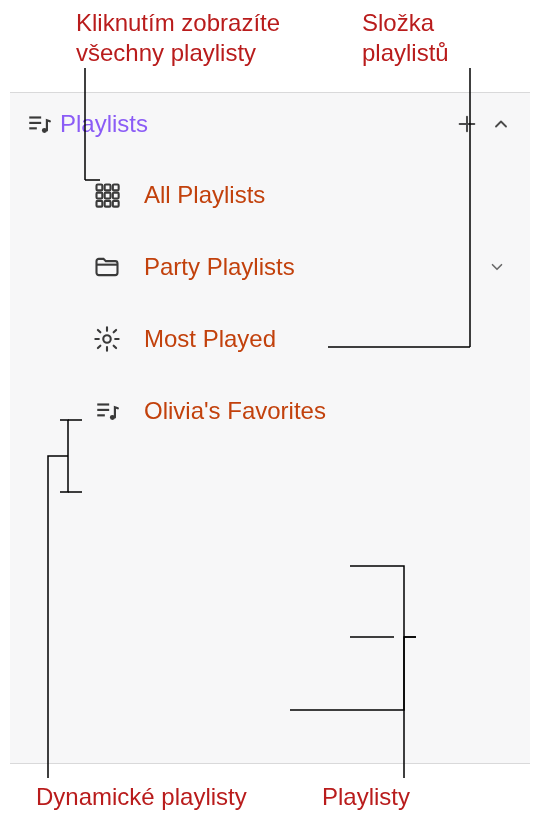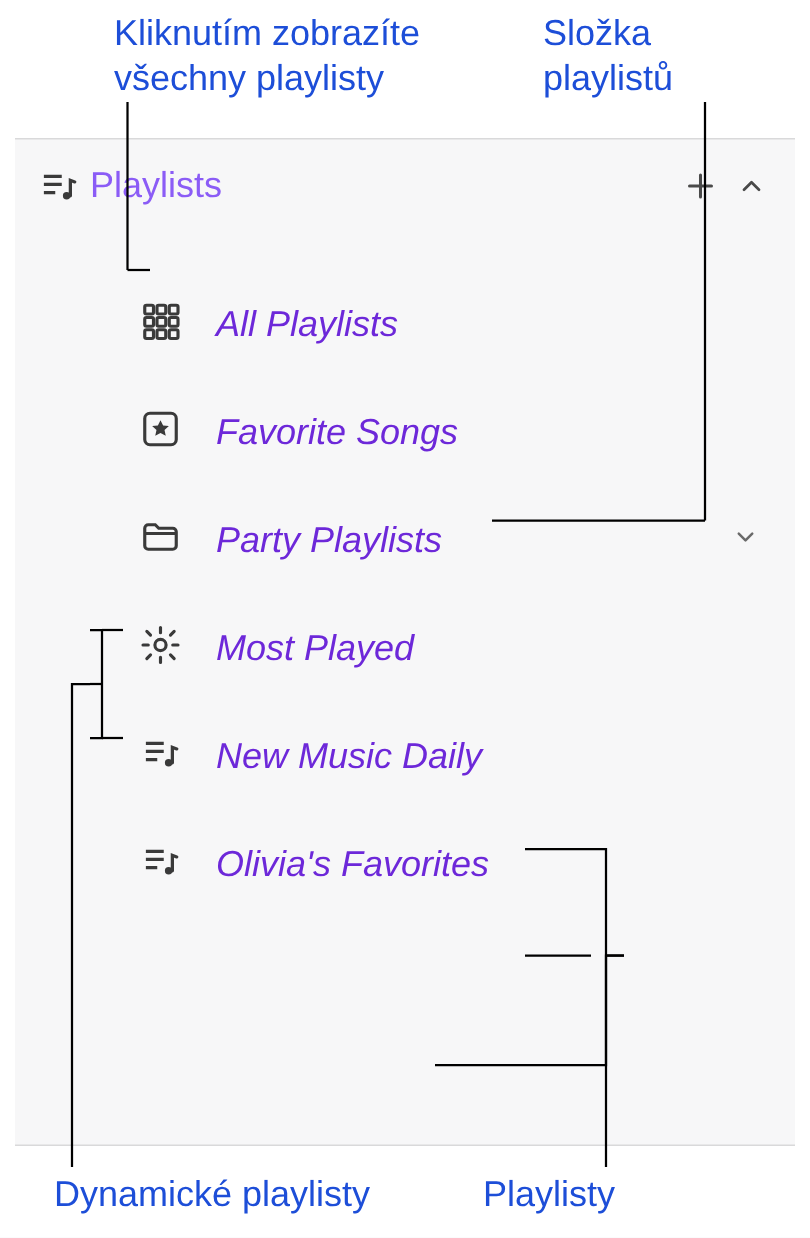--- a/index.html
+++ b/index.html
@@ -7,21 +7,21 @@
       width: 540px;
       height: 825px;
       font-family: -apple-system, BlinkMacSystemFont, "Segoe UI", Helvetica, Arial, sans-serif;
       background: #fff;
       position: relative;
       overflow: hidden;
     }
     .annotation {
       position: absolute;
       font-size: 24px;
-      color: #1d4ed8;
+      color: #b91c1c;
       line-height: 1.25;
     }
     .ann-a { left: 76px; top: 8px; width: 250px; }
     .ann-b { left: 362px; top: 8px; width: 115px; text-align: left; }
     .ann-c { left: 36px; top: 782px; }
     .ann-d { left: 322px; top: 782px; }
 
     .panel {
       position: absolute;
       left: 10px;
@@ -47,28 +47,27 @@
     }
     .plus-btn, .caret-btn, .caret-small {
       width: 34px; height: 34px;
       display: flex; align-items: center; justify-content: center;
       color: #4a4a4a;
     }
 
     .list { padding: 4px 0 10px 0; }
     .item {
       display: flex;
-      align-items: flex-end;
+      align-items: center;
       height: 72px;
       padding-left: 80px;
       padding-right: 16px;
       font-size: 24px;
-      color: #6d28d9;
+      color: #c2410c;
       position: relative;
-      font-style: italic;
     }
     .item .icon {
       position: absolute;
       left: 80px;
       width: 34px; height: 34px;
       display: flex; align-items: center; justify-content: center;
       color: #3a3a3a;
     }
     .item .label { padding-left: 54px; }
     .item .caret-small { margin-left: auto; color: #6a6a6a; }
@@ -139,29 +138,20 @@
             <rect x="10" y="10" width="5" height="5" rx="1"></rect>
             <rect x="17" y="10" width="5" height="5" rx="1"></rect>
           <rect x="3" y="17" width="5" height="5" rx="1"></rect>
             <rect x="10" y="17" width="5" height="5" rx="1"></rect>
             <rect x="17" y="17" width="5" height="5" rx="1"></rect>
         </svg>
       </span>
       <span class="label">All Playlists</span>
     </div>
 
-    <div class="item">
-      <span class="icon">
-        <svg viewBox="0 0 24 24" width="28" height="28" stroke="currentColor" stroke-width="1.8" fill="none">
-          <rect x="3" y="3" width="18" height="18" rx="3"></rect>
-          <path d="M12 7l1.5 3 3.3.3-2.5 2.2.7 3.3L12 14.3 9 15.8l.7-3.3L7.2 10.3l3.3-.3z" fill="currentColor" stroke="none"></path>
-        </svg>
-      </span>
-      <span class="label">Favorite Songs</span>
-    </div>
 
     <div class="item">
       <span class="icon">
         <svg viewBox="0 0 24 24" width="28" height="28" stroke="currentColor" stroke-width="1.8" fill="none">
           <path d="M3 7a2 2 0 0 1 2-2h4l2 2h8a2 2 0 0 1 2 2v8a2 2 0 0 1-2 2H5a2 2 0 0 1-2-2z"></path>
           <line x1="3" y1="10" x2="21" y2="10"></line>
         </svg>
       </span>
       <span class="label">Party Playlists</span>
       <span class="caret-small">
@@ -175,32 +165,20 @@
     <div class="item">
       <span class="icon">
         <svg viewBox="0 0 24 24" width="28" height="28" stroke="currentColor" stroke-width="1.8" fill="none">
           <circle cx="12" cy="12" r="3.2"></circle>
           <path d="M12 2v3M12 19v3M4.2 4.2l2.1 2.1M17.7 17.7l2.1 2.1M2 12h3M19 12h3M4.2 19.8l2.1-2.1M17.7 6.3l2.1-2.1" stroke-linecap="round"></path>
         </svg>
       </span>
       <span class="label">Most Played</span>
     </div>
 
-    <div class="item">
-      <span class="icon">
-        <svg viewBox="0 0 24 24" width="26" height="26" stroke="currentColor" stroke-width="2" fill="none">
-          <line x1="3" y1="6" x2="14" y2="6"></line>
-            <line x1="3" y1="11" x2="14" y2="11"></line>
-            <line x1="3" y1="16" x2="10" y2="16"></line>
-          <circle cx="17" cy="18" r="2.3" fill="currentColor" stroke="none"></circle>
-          <path d="M19.3 18 V8.5 L22 9.5" stroke-linecap="round"></path>
-        </svg>
-      </span>
-      <span class="label">New Music Daily</span>
-    </div>
 
     <div class="item">
       <span class="icon">
         <svg viewBox="0 0 24 24" width="26" height="26" stroke="currentColor" stroke-width="2" fill="none">
           <line x1="3" y1="6" x2="14" y2="6"></line>
             <line x1="3" y1="11" x2="14" y2="11"></line>
             <line x1="3" y1="16" x2="10" y2="16"></line>
           <circle cx="17" cy="18" r="2.3" fill="currentColor" stroke="none"></circle>
           <path d="M19.3 18 V8.5 L22 9.5" stroke-linecap="round"></path>
         </svg>

